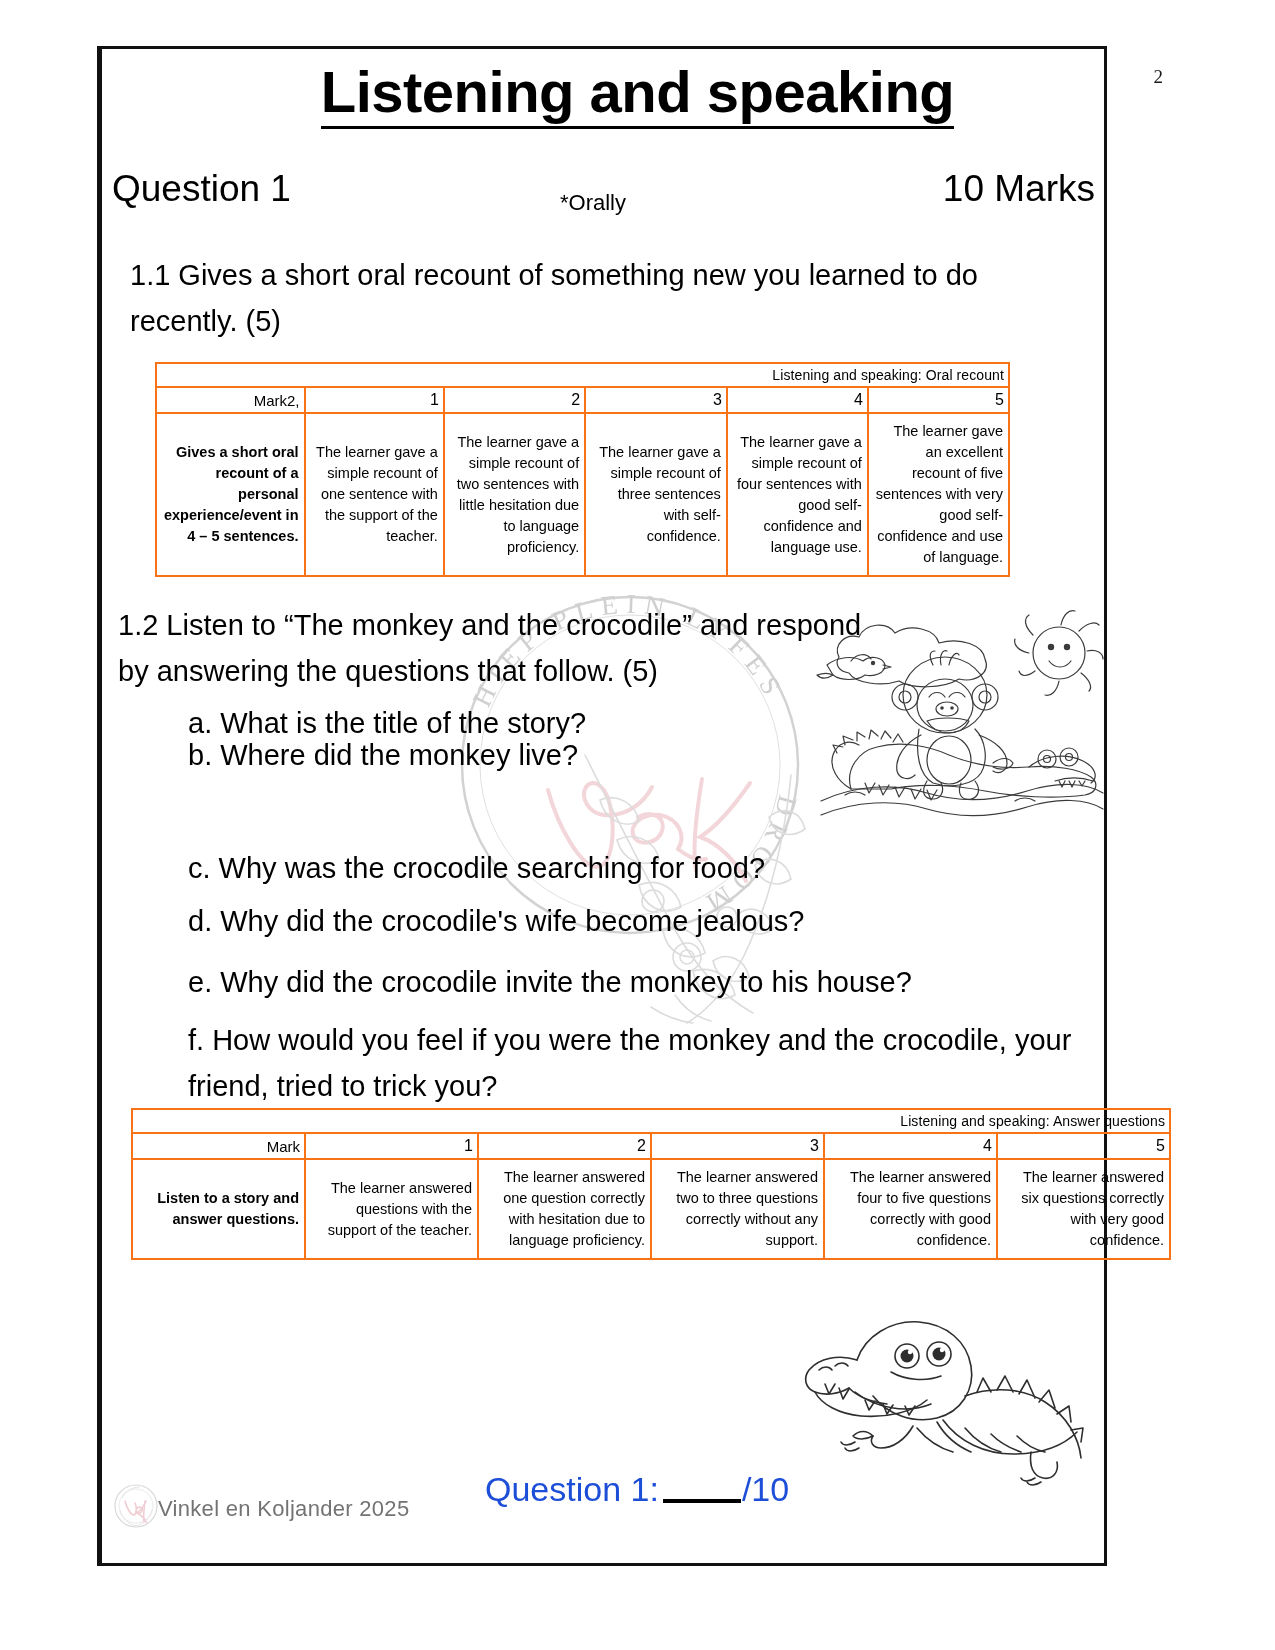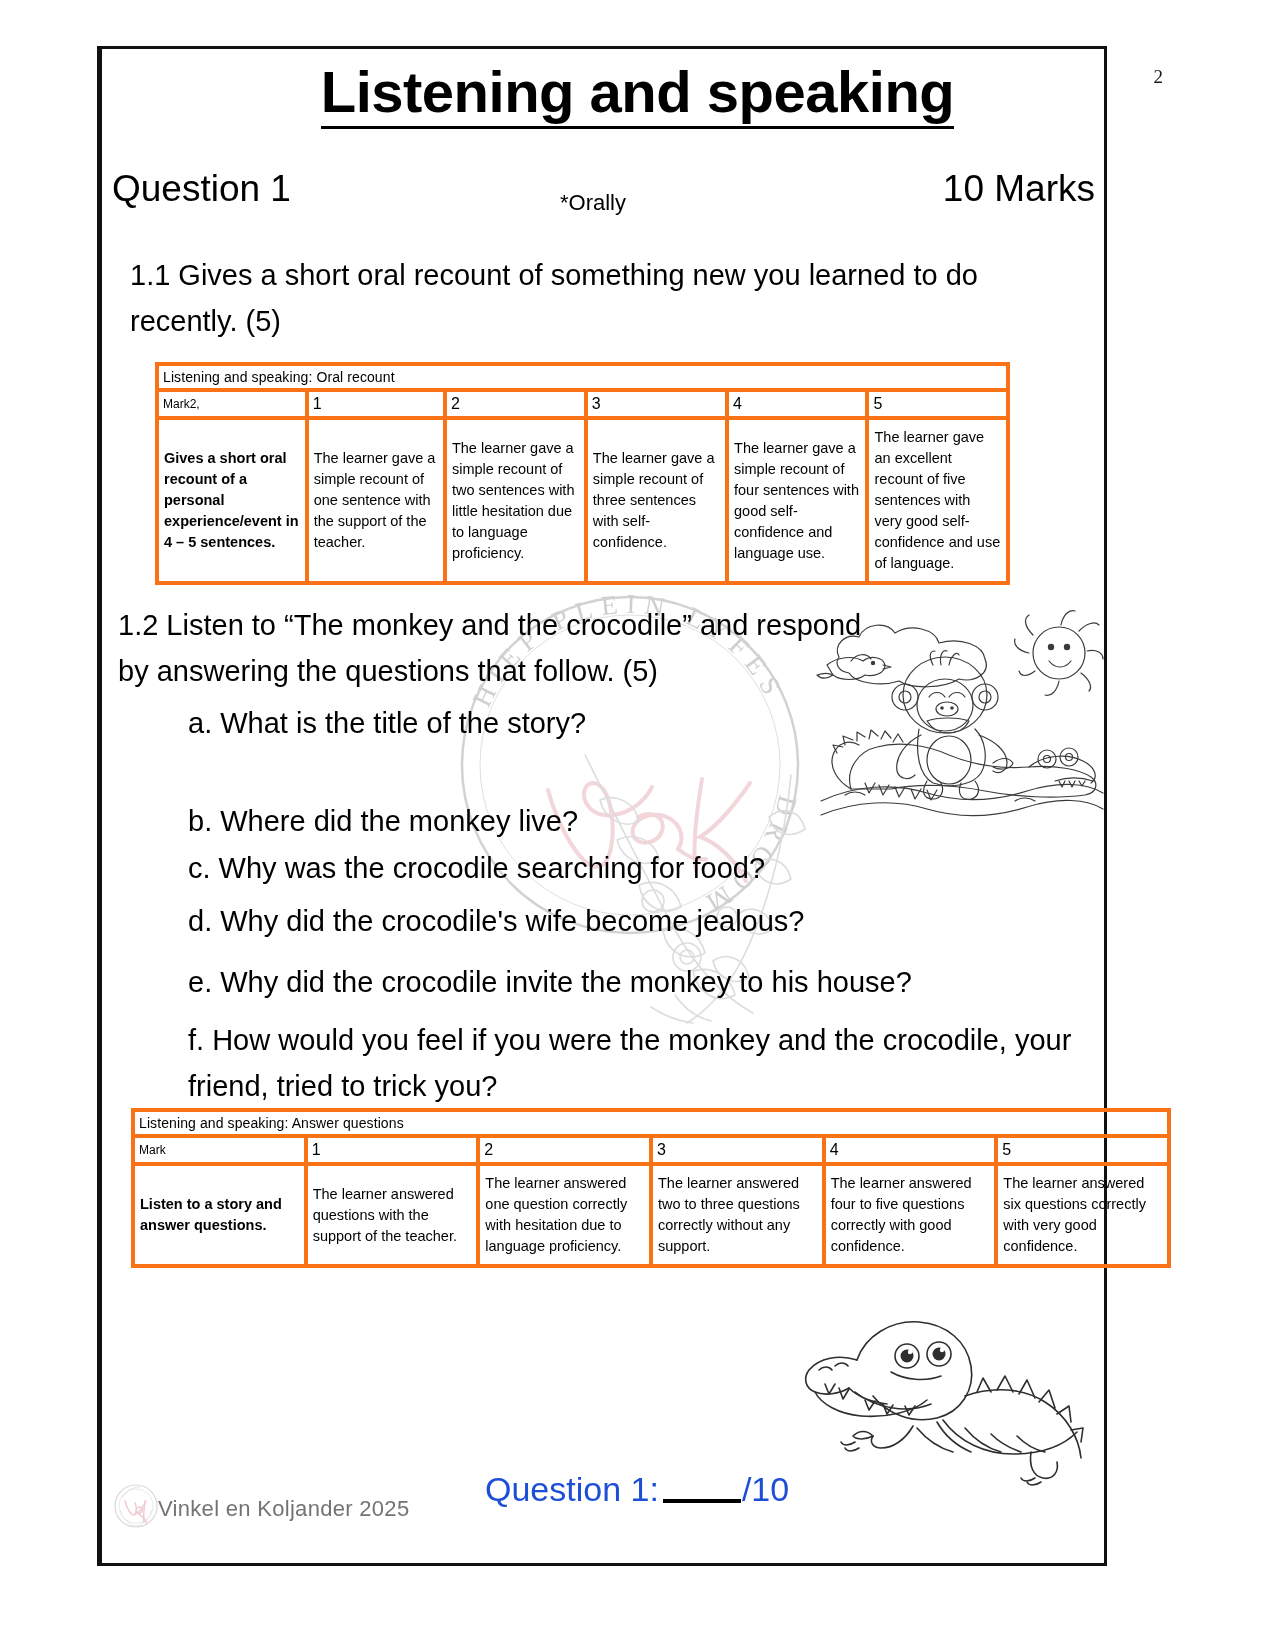--- a/index.html
+++ b/index.html
@@ -131,38 +131,38 @@
   }
 
   
   table.rubric {
     position: absolute;
     border-collapse: collapse;
     background: transparent;
     font-family: "Liberation Sans", sans-serif;
   }
   table.rubric td, table.rubric th {
-    border: 4px solid #f97316;
-    text-align: left;
+    border: 2px solid #f97316;
+    text-align: right;
     vertical-align: middle;
     color: #000;
     padding: 2px 3px;
     font-weight: 400;
   }
   table.rubric .title-row td {
     font-size: 14px;
     padding: 3px 4px;
     letter-spacing: 0.1px;
   }
   table.rubric .mark-row td {
     font-size: 16px;
     padding: 3px 4px;
   }
   table.rubric .mark-row td.mark-head {
-    font-size: 12px;
+    font-size: 15px;
   }
   table.rubric .desc-row td {
     font-size: 14.5px;
     line-height: 21px;
     padding: 7px 5px;
   }
   table.rubric .desc-row td.crit {
     font-weight: bold;
     font-size: 14.5px;
   }
@@ -308,21 +308,21 @@
       <td>The learner gave a simple recount of four sentences with good self-confidence and language use.</td>
       <td>The learner gave an excellent recount of five sentences with very good self-confidence and use of language.</td>
     </tr>
   </tbody>
     </table>
 
   <div class="qtext" id="q12">1.2 Listen to “The monkey and the crocodile” and respond
       by answering the questions that follow. (5)</div>
 
   <div class="sub-q" style="top:700px;">a. What is the title of the story?</div>
-  <div class="sub-q" style="top:798px;">b. Where did the monkey live?</div>
+  <div class="sub-q" style="top:732px;">b. Where did the monkey live?</div>
   <div class="sub-q" style="top:845px;">c. Why was the crocodile searching for food?</div>
   <div class="sub-q" style="top:898px;">d. Why did the crocodile's wife become jealous?</div>
   <div class="sub-q" style="top:959px;">e. Why did the crocodile invite the monkey to his house?</div>
   <div class="sub-q" style="top:1017px; width:920px;">f. How would you feel if you were the monkey and the crocodile, your
     friend, tried to trick you?</div>
 
   <div class="art-top">
     <svg width="290" height="215" viewBox="0 0 290 215">
       <g fill="none" stroke="#3b3b3b" stroke-width="1.2" stroke-linecap="round" stroke-linejoin="round">
 

